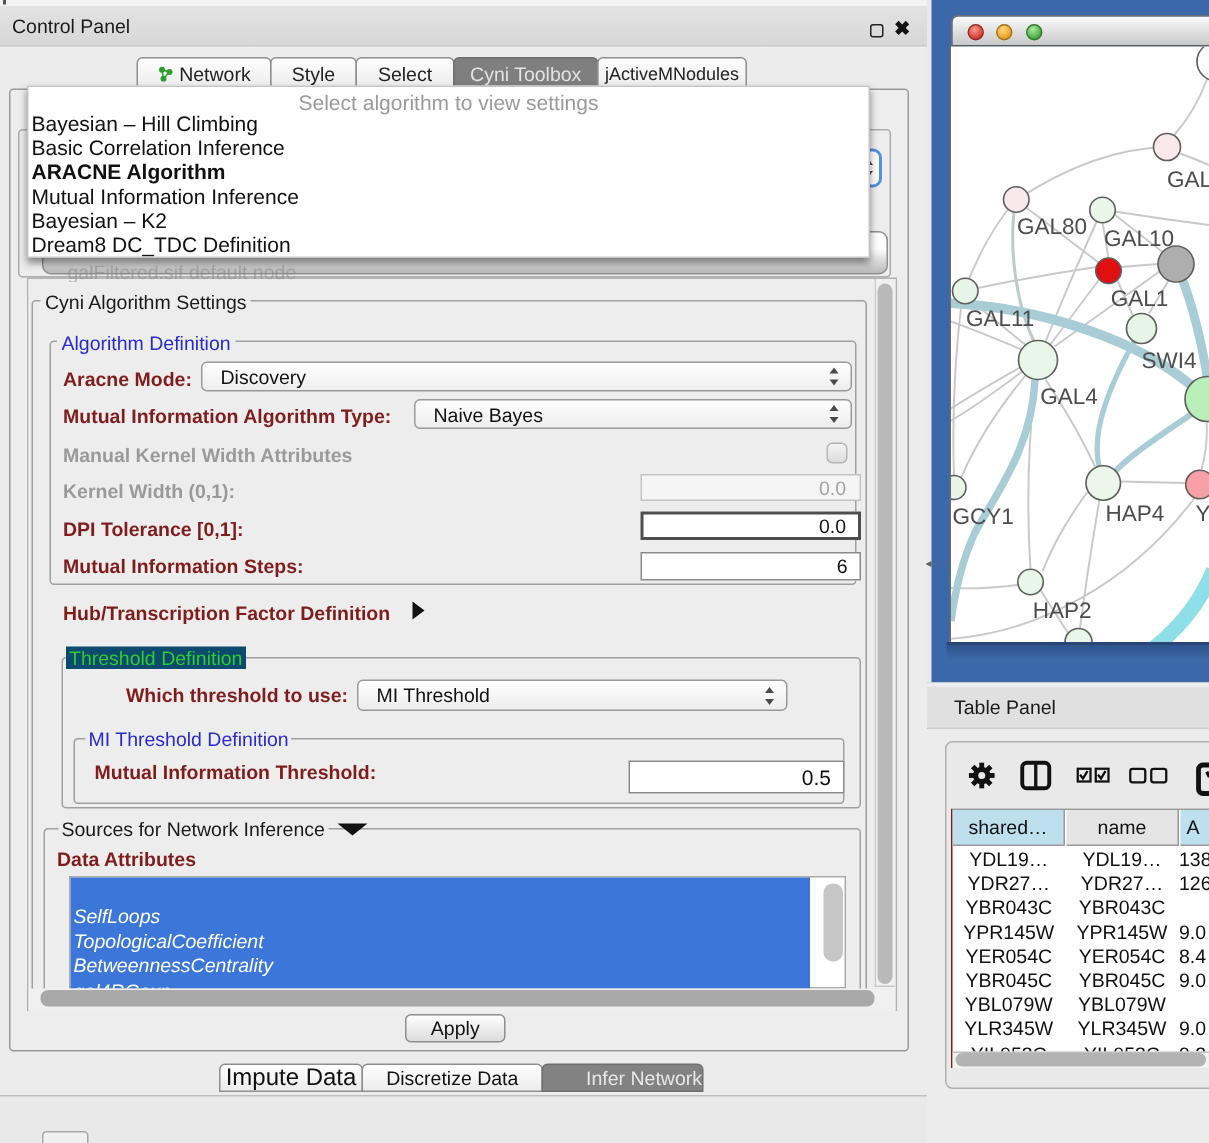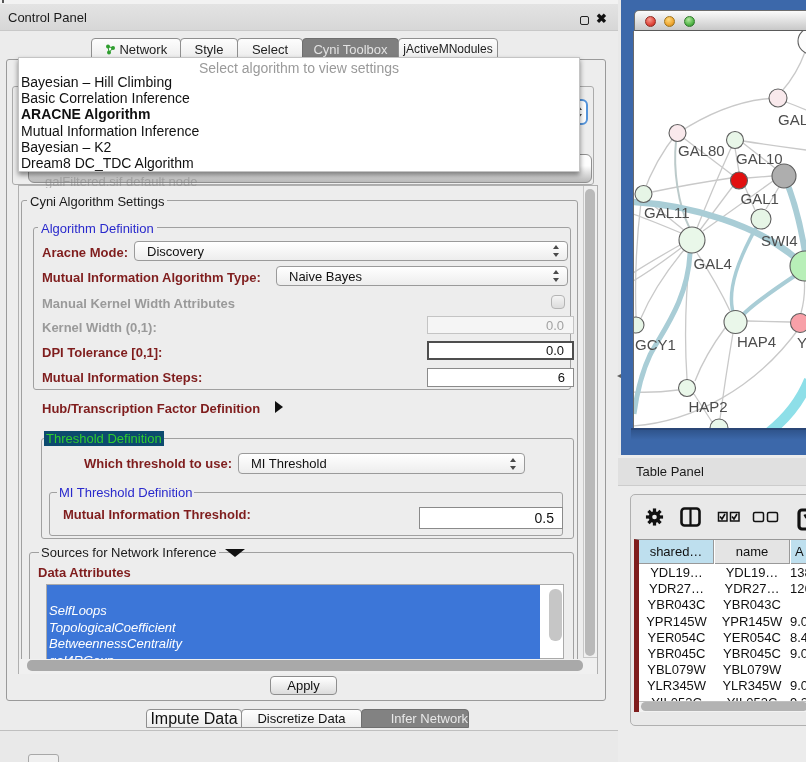--- a/index.html
+++ b/index.html
@@ -143,21 +143,21 @@
 
   <g fill="none" stroke="#111" stroke-width="1.5">
     <rect x="123.5" y="18.5" width="10" height="9" rx="1.5"></rect>
     <rect x="137.5" y="18.5" width="10" height="9" rx="1.5"></rect>
   </g>
 
   <rect x="169" y="16" width="22" height="19" rx="3" fill="none" stroke="#111" stroke-width="3.2"></rect>
   <path d="M174.5,20.5 l1.8,3.5" stroke="#111" stroke-width="2.2"></path>
 </svg>
 
-<div class="abs" style="left:634px; top:539px; width:172px; height:173px; background:#ffffff; border-left:5px solid #7f1d1d; border-top:1px solid #999; overflow:hidden;">
+<div class="abs" style="left:634px; top:539px; width:172px; height:173px; background:#ffffff; border-left:1px solid #7f1d1d; border-top:1px solid #999; overflow:hidden;">
   <div class="abs" style="left:0; top:0; width:75px; height:24px; background:#bedfee; border-right:1px solid #999; border-bottom:1px solid #999; text-align:center; font-size:13px; line-height:24px; color:#111;">shared…</div>
   <div class="abs" style="left:76px; top:0; width:75px; height:24px; background:#e4e4e4; border-right:1px solid #999; border-bottom:1px solid #999; text-align:center; font-size:13px; line-height:24px; color:#111;">name</div>
   <div class="abs" style="left:152px; top:0; width:60px; height:24px; background:#bedfee; border-bottom:1px solid #999; font-size:13px; line-height:24px; color:#111; padding-left:4px;">A</div>
   <div class="abs" style="left:0; top:25px; width:172px; font-size:13px; color:#111;">
     <div style="height:16.2px; line-height:16.2px; white-space:nowrap;"><span style="display:inline-block;width:75px;text-align:center;">YDL19…</span><span style="display:inline-block;width:76px;text-align:center;">YDL19…</span><span>138</span></div>
     <div style="height:16.2px; line-height:16.2px; white-space:nowrap;"><span style="display:inline-block;width:75px;text-align:center;">YDR27…</span><span style="display:inline-block;width:76px;text-align:center;">YDR27…</span><span>126</span></div>
     <div style="height:16.2px; line-height:16.2px; white-space:nowrap;"><span style="display:inline-block;width:75px;text-align:center;">YBR043C</span><span style="display:inline-block;width:76px;text-align:center;">YBR043C</span><span></span></div>
     <div style="height:16.2px; line-height:16.2px; white-space:nowrap;"><span style="display:inline-block;width:75px;text-align:center;">YPR145W</span><span style="display:inline-block;width:76px;text-align:center;">YPR145W</span><span>9.0</span></div>
     <div style="height:16.2px; line-height:16.2px; white-space:nowrap;"><span style="display:inline-block;width:75px;text-align:center;">YER054C</span><span style="display:inline-block;width:76px;text-align:center;">YER054C</span><span>8.4</span></div>
     <div style="height:16.2px; line-height:16.2px; white-space:nowrap;"><span style="display:inline-block;width:75px;text-align:center;">YBR045C</span><span style="display:inline-block;width:76px;text-align:center;">YBR045C</span><span>9.0</span></div>
@@ -266,21 +266,21 @@
 <div class="abs" style="left:28px; top:154px; width:564px; height:29px; border:1px solid #8f8f8f; border-radius:6px; background:linear-gradient(#fdfdfd 40%,#b9b9b9);"></div>
 
 <div class="abs" style="left:18px; top:57px; width:562px; height:115px; background:#ffffff; border:1px solid #c4c4c4; box-shadow:0 3px 5px rgba(0,0,0,0.45); font-size:14px; color:#111;">
   <div style="text-align:center; color:#9a9a9a; padding-top:2px; height:16px; font-size:14px;">Select algorithm to view settings</div>
   <div style="padding-left:2px; line-height:16.2px; font-size:14px;">
     <div>Bayesian – Hill Climbing</div>
     <div>Basic Correlation Inference</div>
     <div style="font-weight:bold;">ARACNE Algorithm</div>
     <div>Mutual Information Inference</div>
     <div>Bayesian – K2</div>
-    <div>Dream8 DC_TDC Algorithm</div>
+    <div>Dream8 DC_TDC Definition</div>
   </div>
 </div>
 
 <div class="abs" style="left:45px; top:161px; width:300px; height:11px; overflow:hidden;margin-top:16px;">
     <div style="margin-top:-3px; font-size:13px; color:rgba(130,130,130,0.5);">galFiltered.sif default node</div>
   </div>
 
 <div class="abs" style="left:617px; top:374px; width:0; height:0; border-top:2px solid transparent; border-bottom:2px solid transparent; border-right:4px solid #5f5f5f;"></div>
 
 <div class="abs" style="left:28px; top:754px; width:31px; height:12px; border:1px solid #a8a8a8; border-radius:3px; background:#f0f0f0;"></div>

